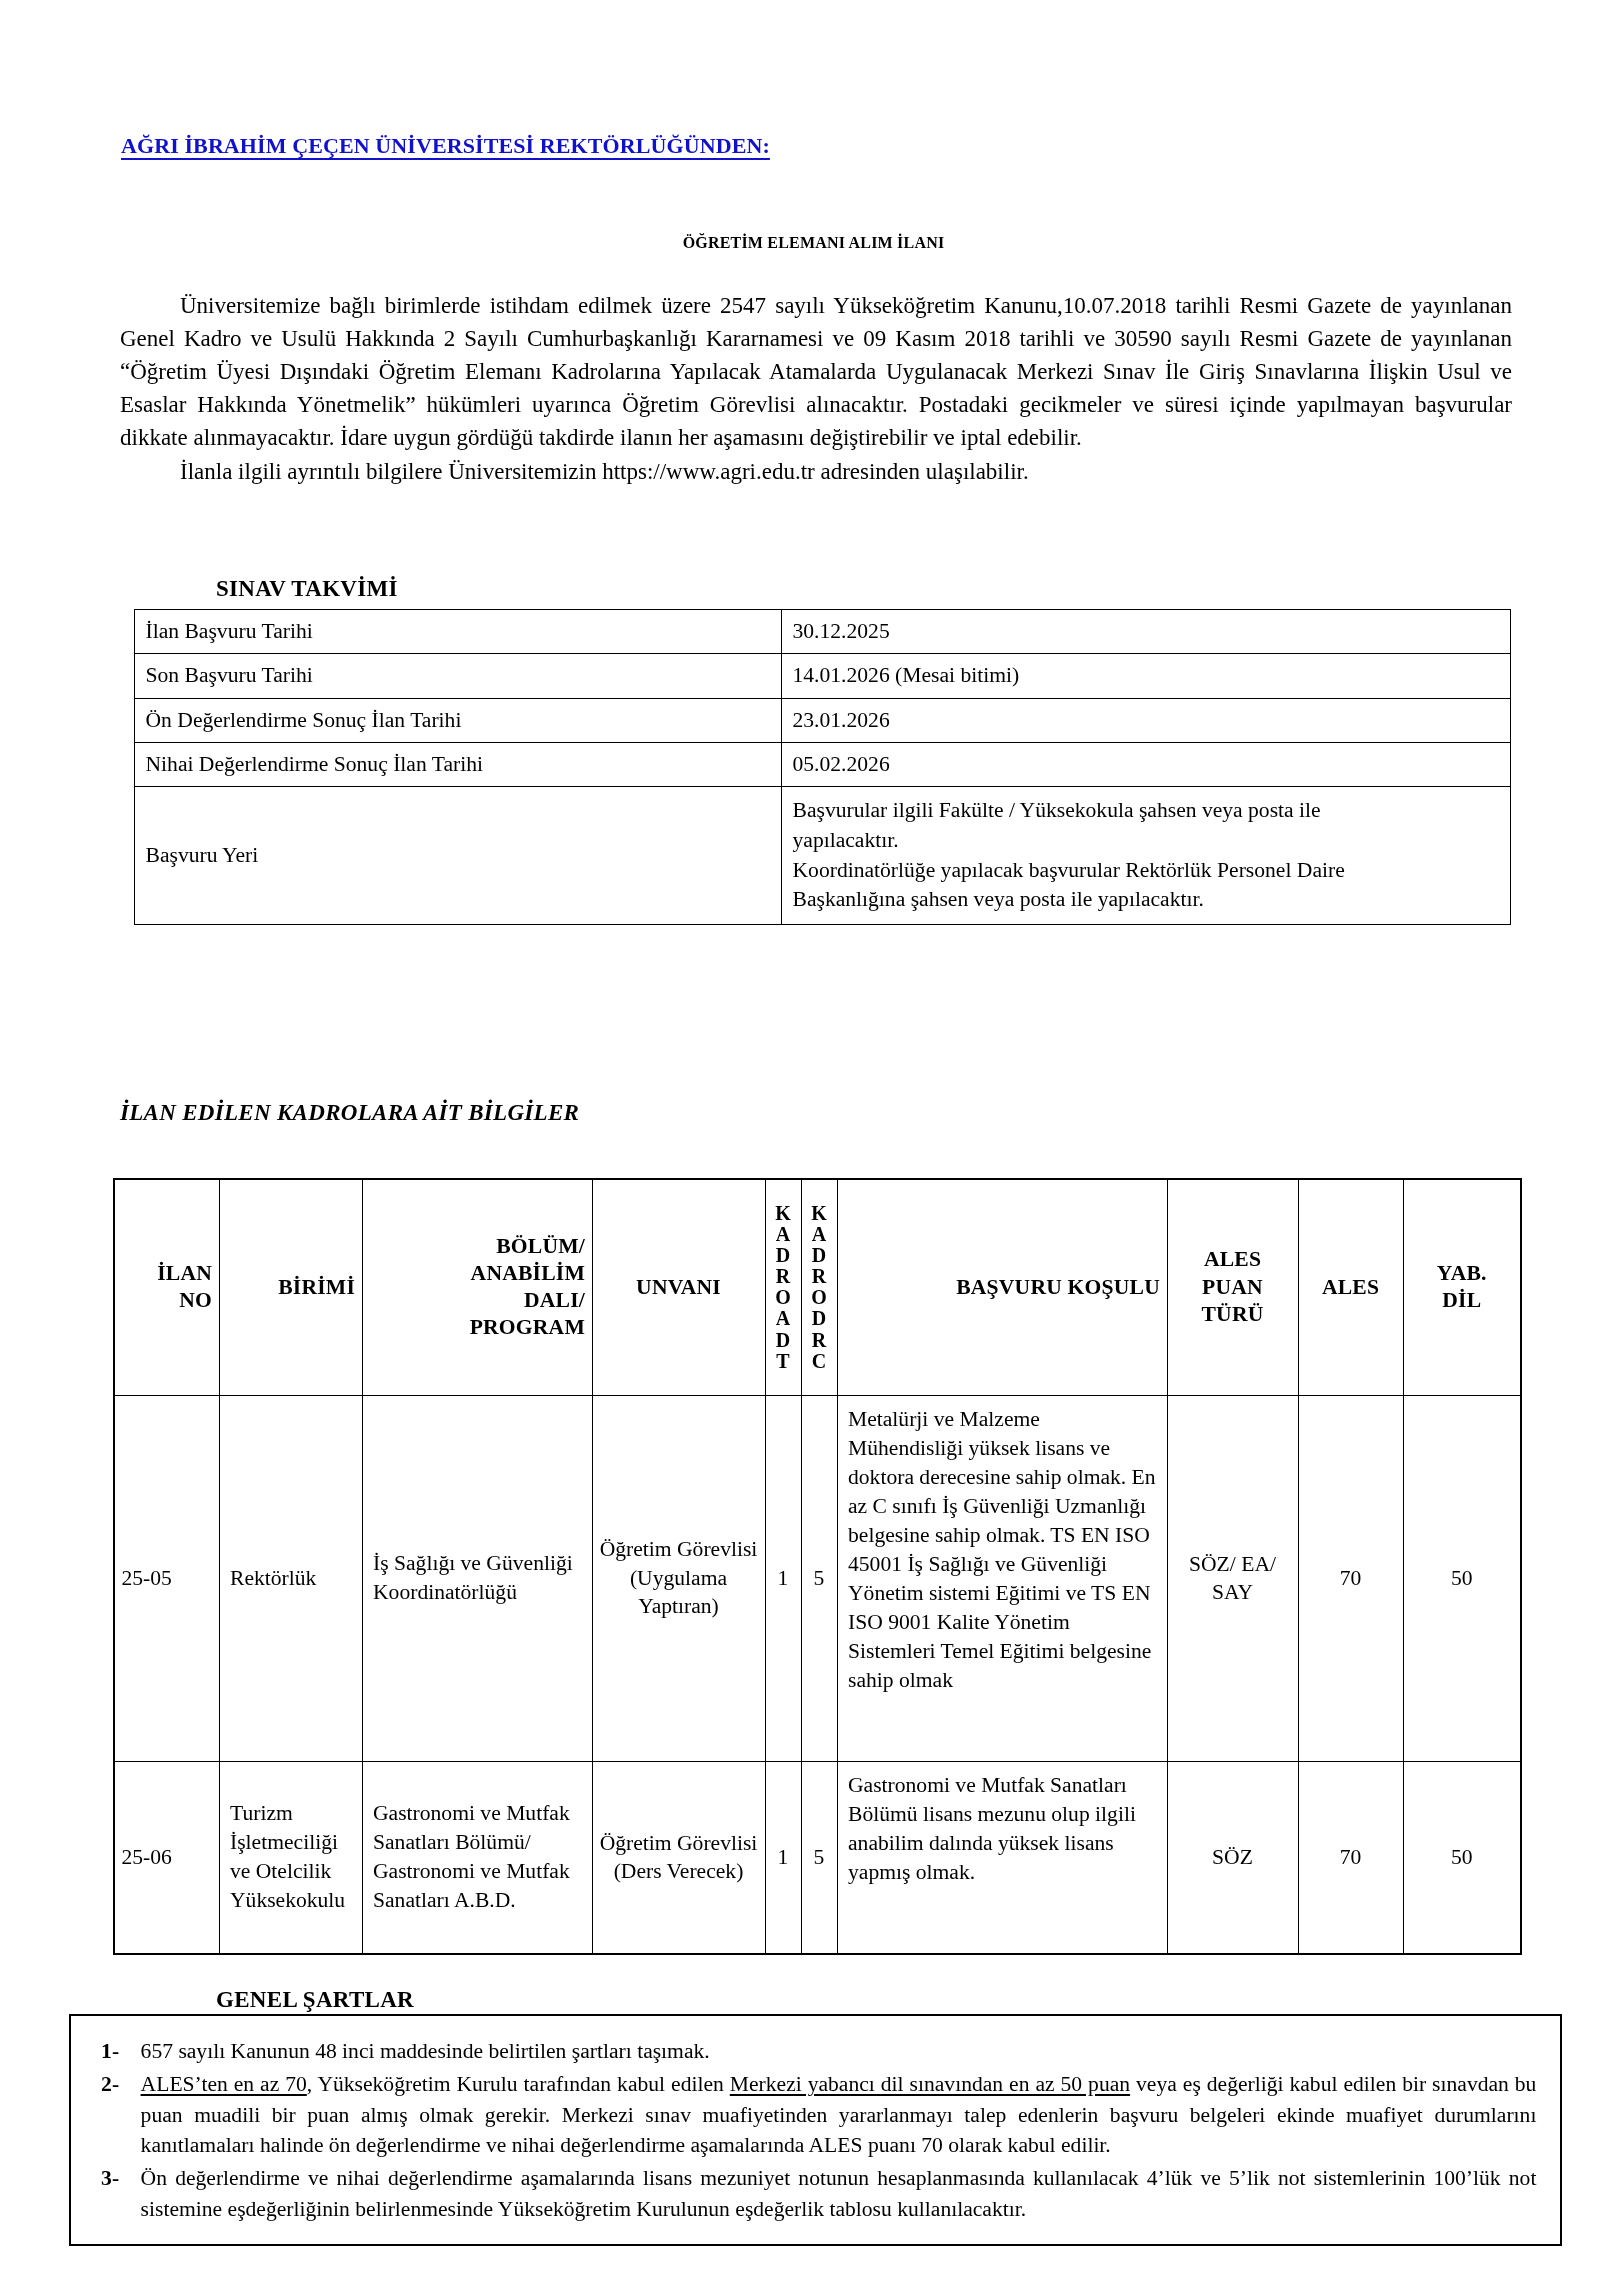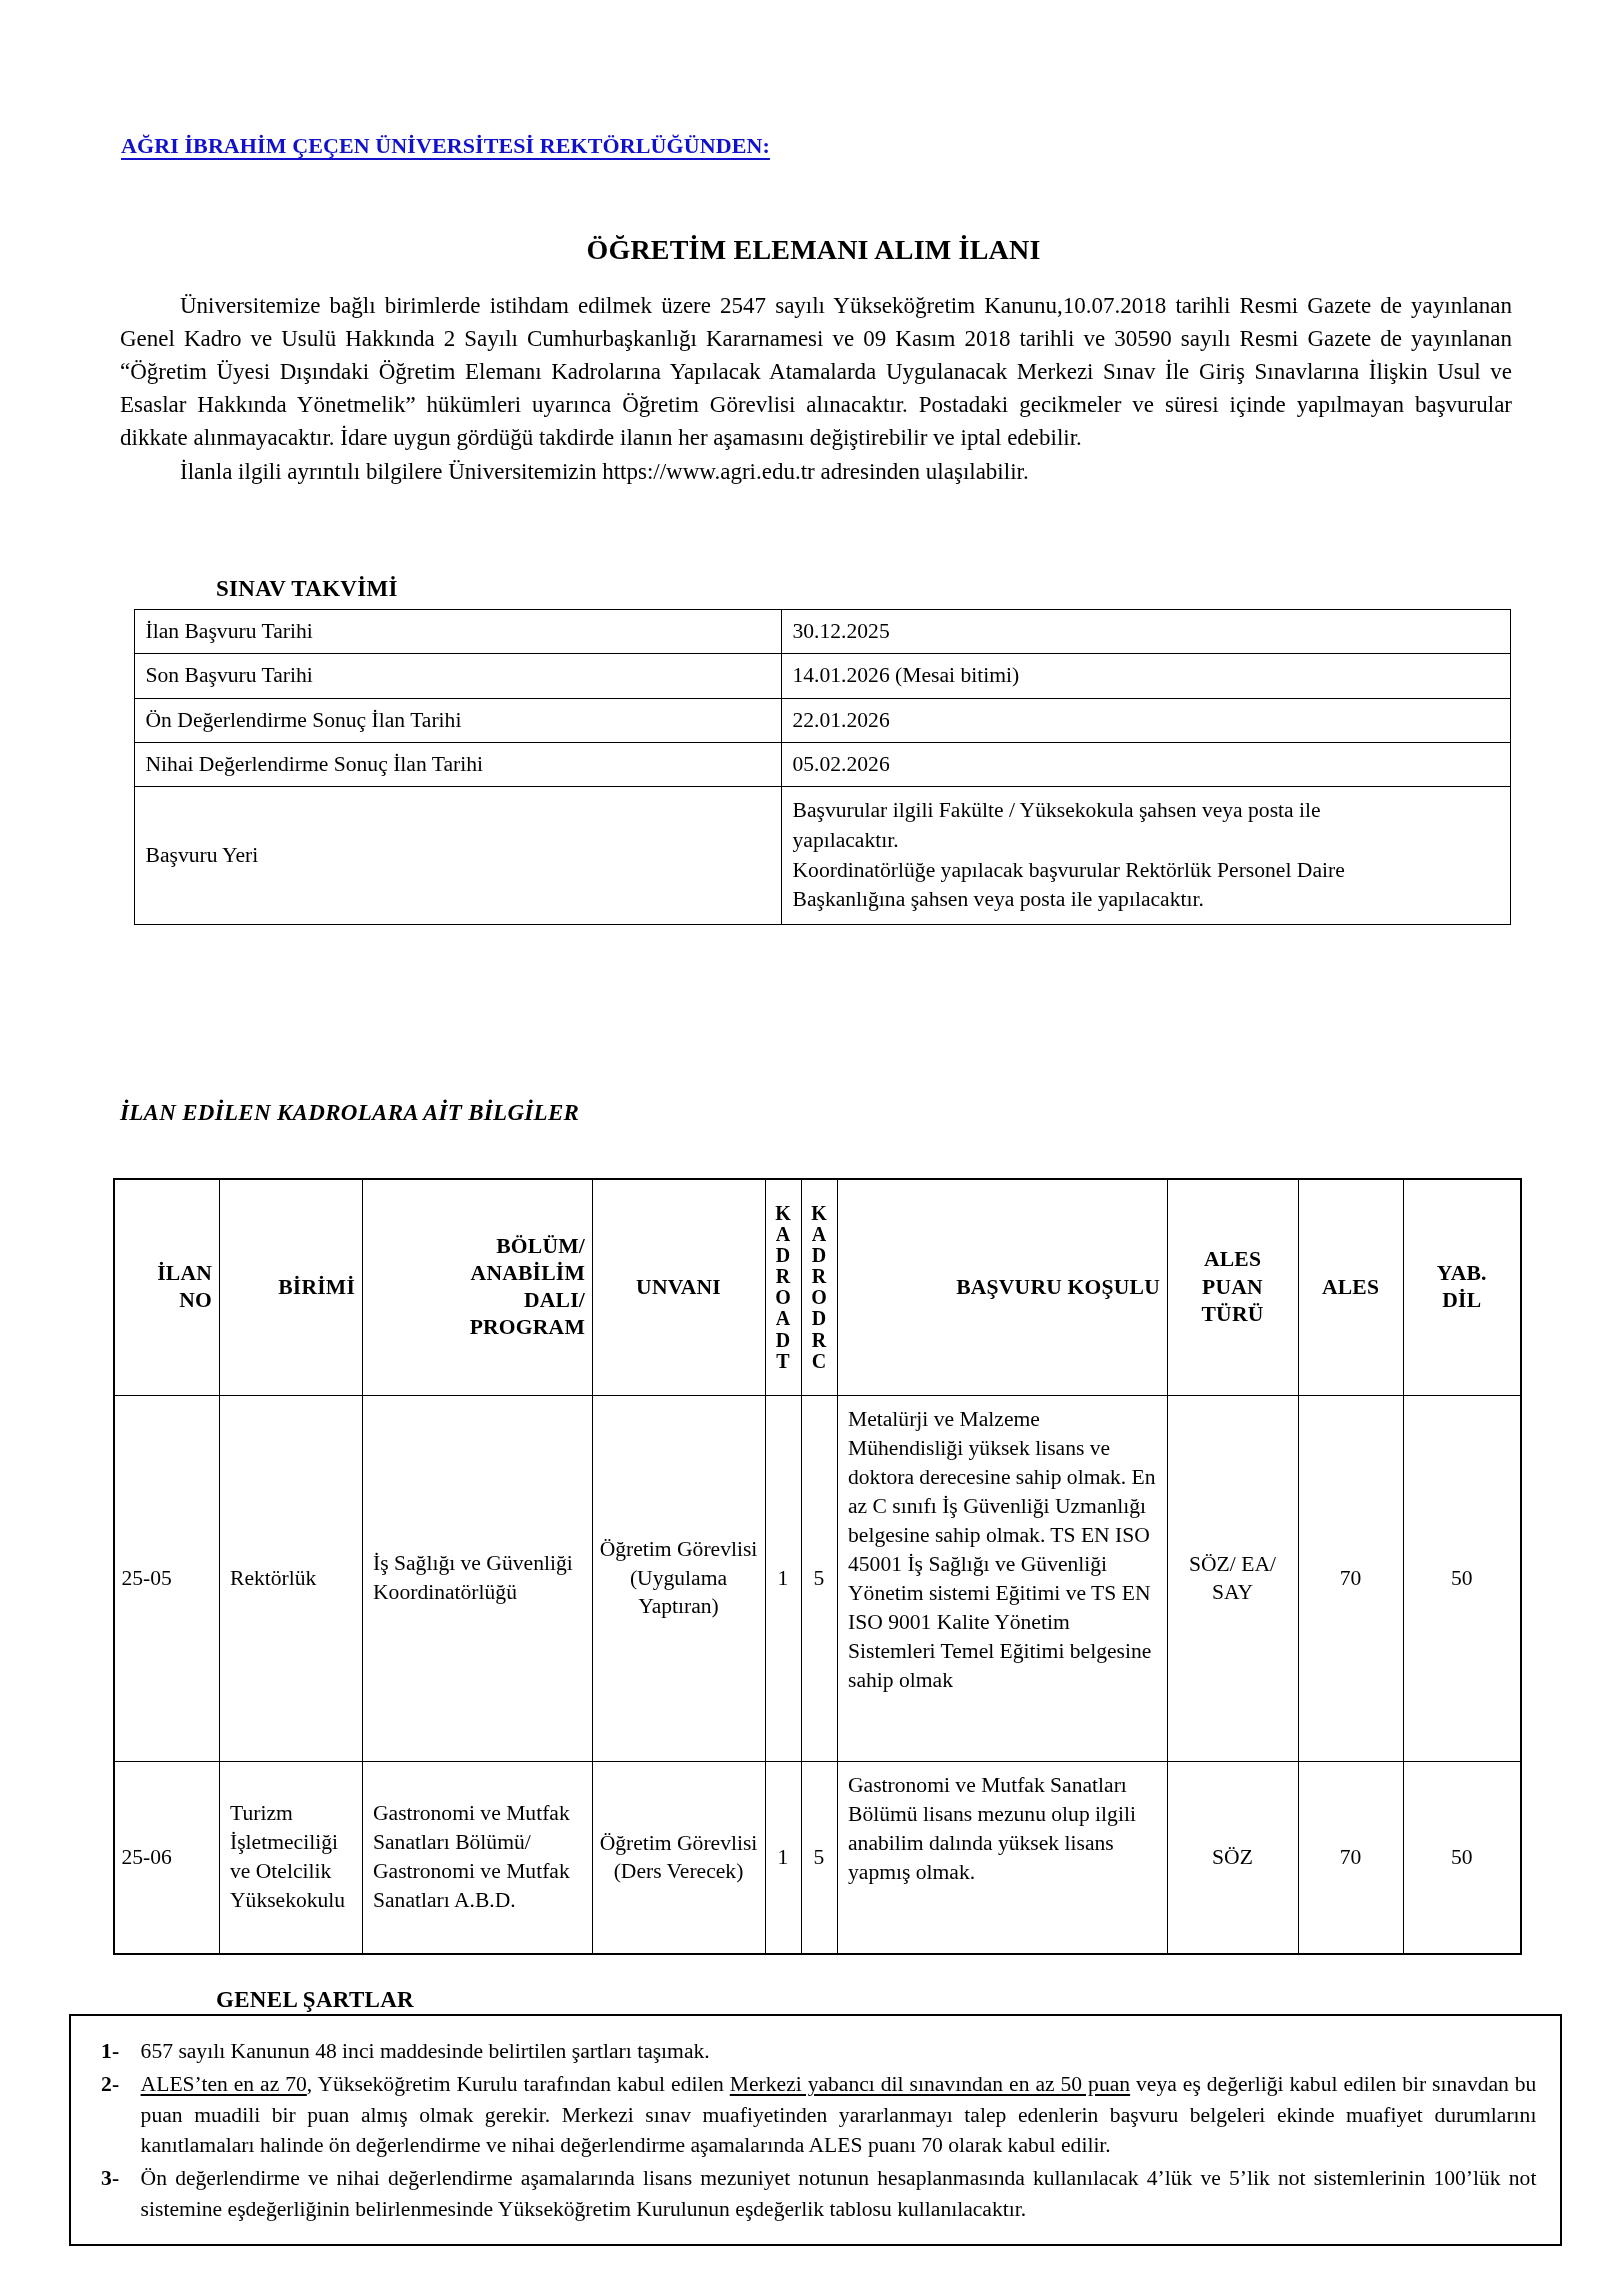--- a/index.html
+++ b/index.html
@@ -41,21 +41,21 @@
 
   
   .title-block {
     position: absolute;
     left: 118px;
     top: 216px;
     width: 1391px;
     text-align: center;
   }
   .title-main {
-    font-size: 28px;
+    font-size: 16px;
     font-weight: bold;
     line-height: 1.22;
     letter-spacing: 0.2px;
   }
   .title-sub {
     font-size: 23px;
     font-weight: bold;
     line-height: 1.25;
     letter-spacing: 0.1px;
   }
@@ -224,21 +224,21 @@
       <tr>
         <td class="label">İlan Başvuru Tarihi</td>
         <td>30.12.2025</td>
       </tr>
       <tr>
         <td class="label">Son Başvuru Tarihi</td>
         <td>14.01.2026 (Mesai bitimi)</td>
       </tr>
       <tr>
         <td class="label">Ön Değerlendirme Sonuç İlan Tarihi</td>
-        <td>22.01.2026</td>
+        <td>23.01.2026</td>
       </tr>
       <tr>
         <td class="label">Nihai Değerlendirme Sonuç İlan Tarihi</td>
         <td>05.02.2026</td>
       </tr>
       <tr class="tall">
         <td class="label">Başvuru Yeri</td>
         <td class="multiline">
           <div>Başvurular ilgili Fakülte / Yüksekokula şahsen veya posta ile</div>
           <div>yapılacaktır.</div>

